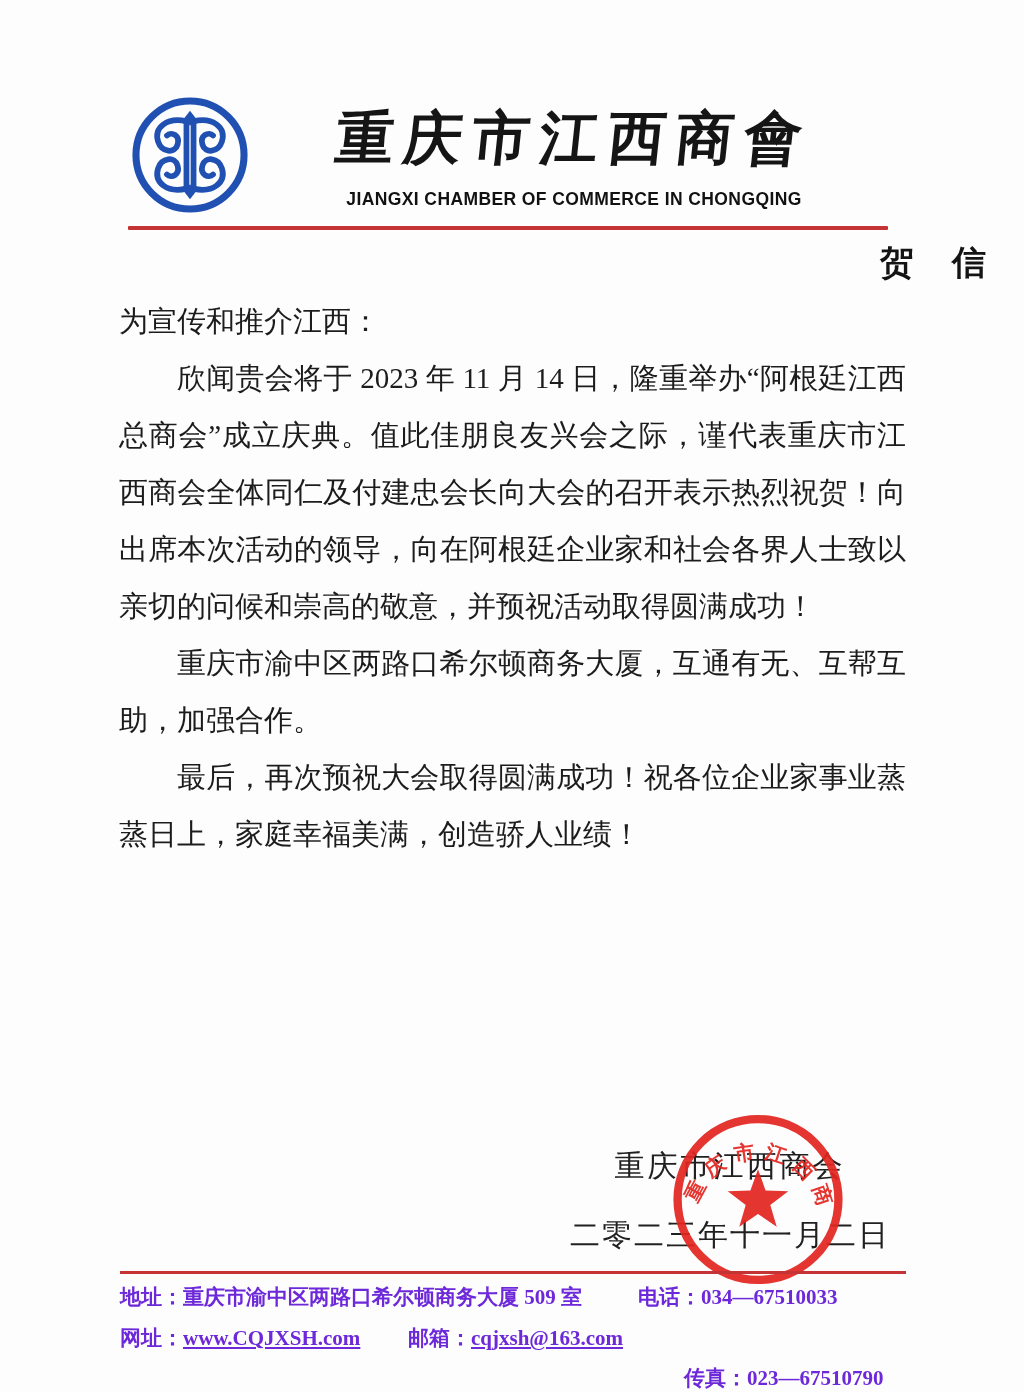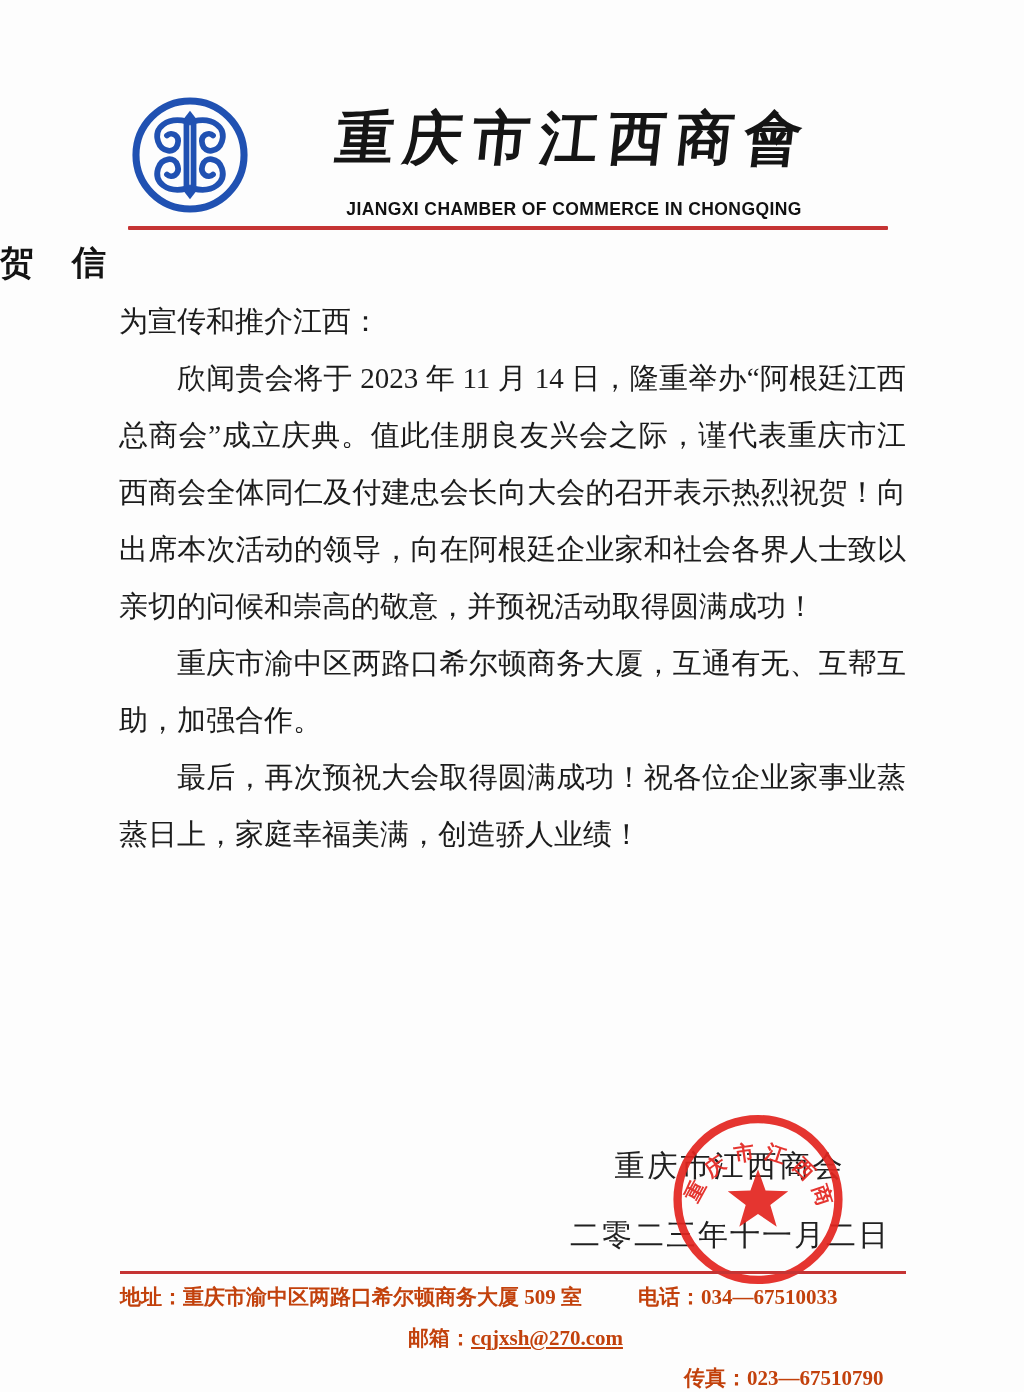--- a/index.html
+++ b/index.html
@@ -27,30 +27,30 @@
     font-size:58px;line-height:1.4;
     font-weight:bold;color:#151515;
     letter-spacing:10px;
     transform:skewX(-6deg);
     white-space:nowrap;
   }
   .org-en{
     font-family:"Liberation Sans", sans-serif;
     font-size:17.5px;font-weight:bold;color:#111;
     letter-spacing:0.4px;white-space:nowrap;
-    margin-top:20px;
+    margin-top:10px;
   }
   .red-rule{
     position:absolute;left:128px;top:226px;width:760px;height:4px;
     background:#c53434;border-radius:1px;
   }
   
   .doc-title{
     position:absolute;left:0;top:240px;width:988px;
-    text-align:left;font-size:34px;font-weight:bold;
+    text-align:right;font-size:34px;font-weight:bold;
     letter-spacing:2px;color:#141414;
   }
   
   .letter-body{
     position:absolute;left:119px;top:293px;width:787px;
     font-size:29px;line-height:57px;
     text-align:justify;
   }
   .letter-body p{margin:0;text-indent:2em;}
   .letter-body p.salutation{text-indent:0;}
@@ -65,21 +65,21 @@
   .seal{
     position:absolute;left:670px;top:1110px;width:176px;height:176px;
     opacity:0.92;
   }
   
   .footer-rule{
     position:absolute;left:120px;top:1271px;width:786px;height:3px;
     background:#c53434;
   }
   .footer-item{
-    position:absolute;font-size:21px;font-weight:bold;color:#c2410c;
+    position:absolute;font-size:21px;font-weight:bold;color:#6d28d9;
     white-space:nowrap;
   }
   .footer-item .val.underlined{text-decoration:underline;}
   .fi-address{left:120px;top:1283px;}
   .fi-phone{left:638px;top:1283px;}
   .fi-website{left:120px;top:1324px;}
   .fi-website .val{font-family:"Liberation Serif", serif;}
   .fi-email{left:408px;top:1324px;}
   .fi-fax{left:684px;top:1324px;margin-top:40px;}
 </style>
@@ -141,20 +141,23 @@
   </svg>
 
   <div class="footer-rule"></div>
 
   <div class="footer-item fi-address">
     <span class="lbl">地址：</span><span class="val">重庆市渝中区两路口希尔顿商务大厦 509 室</span>
   </div>
   <div class="footer-item fi-phone">
     <span class="lbl">电话：</span><span class="val">034—67510033</span>
   </div>
+  <div class="footer-item fi-website">
+    <span class="lbl">网址：</span><span class="val underlined">www.CQJXSH.com</span>
+  </div>
   <div class="footer-item fi-email">
-    <span class="lbl">邮箱：</span><span class="val underlined">cqjxsh@270.com</span>
+    <span class="lbl">邮箱：</span><span class="val underlined">cqjxsh@163.com</span>
   </div>
   <div class="footer-item fi-fax">
     <span class="lbl">传真：</span><span class="val">023—67510790</span>
   </div>
 
 </div>
 
 </body></html>

